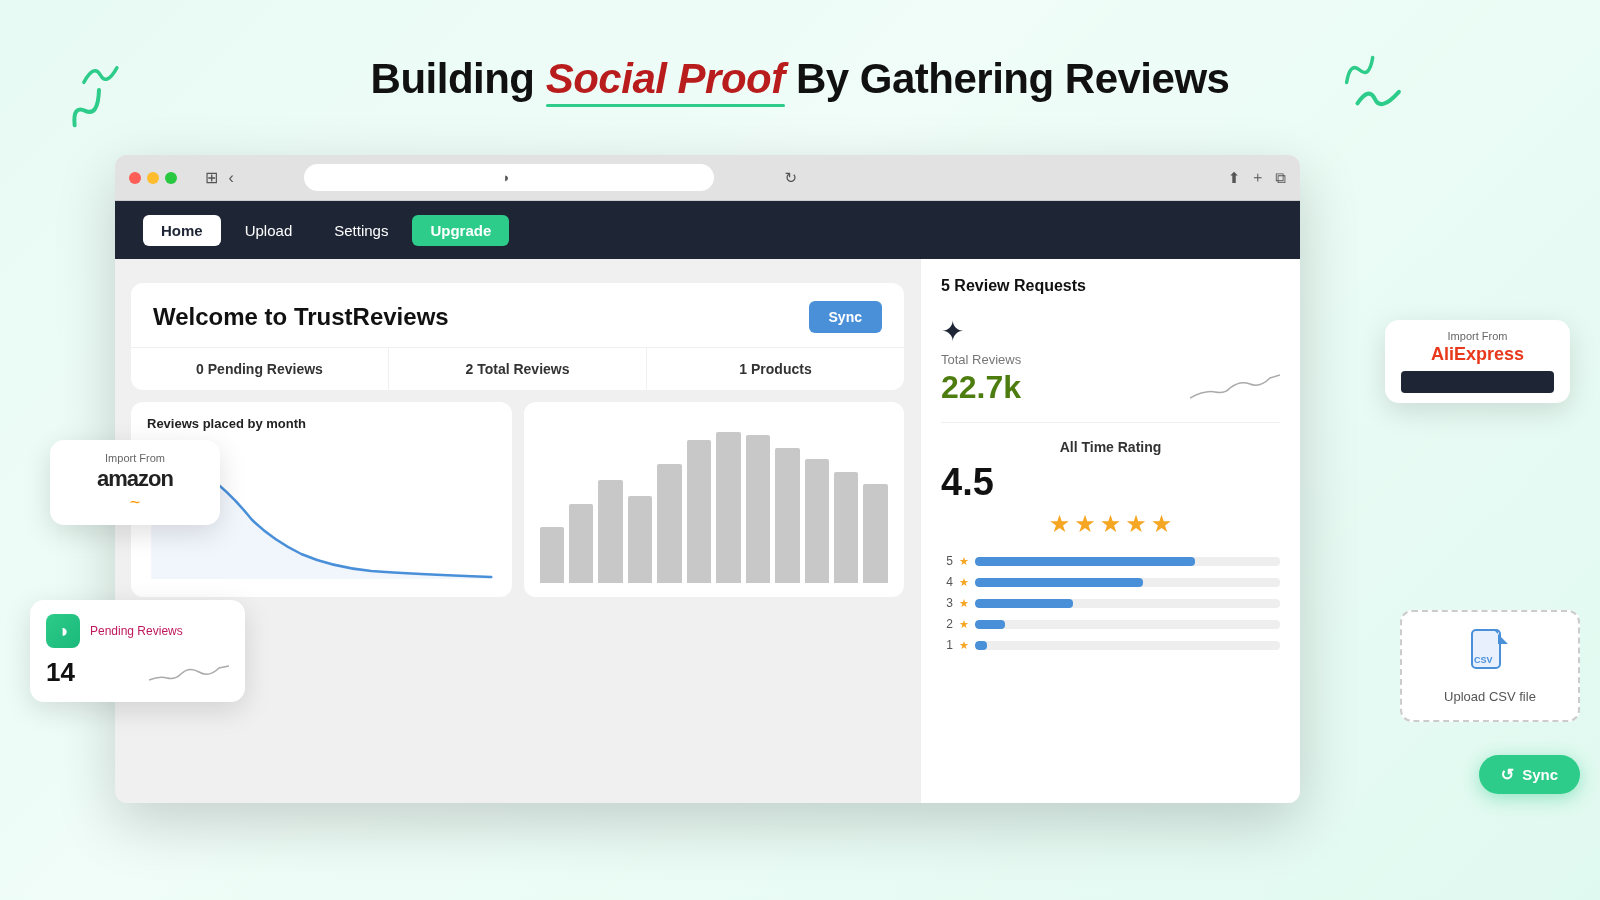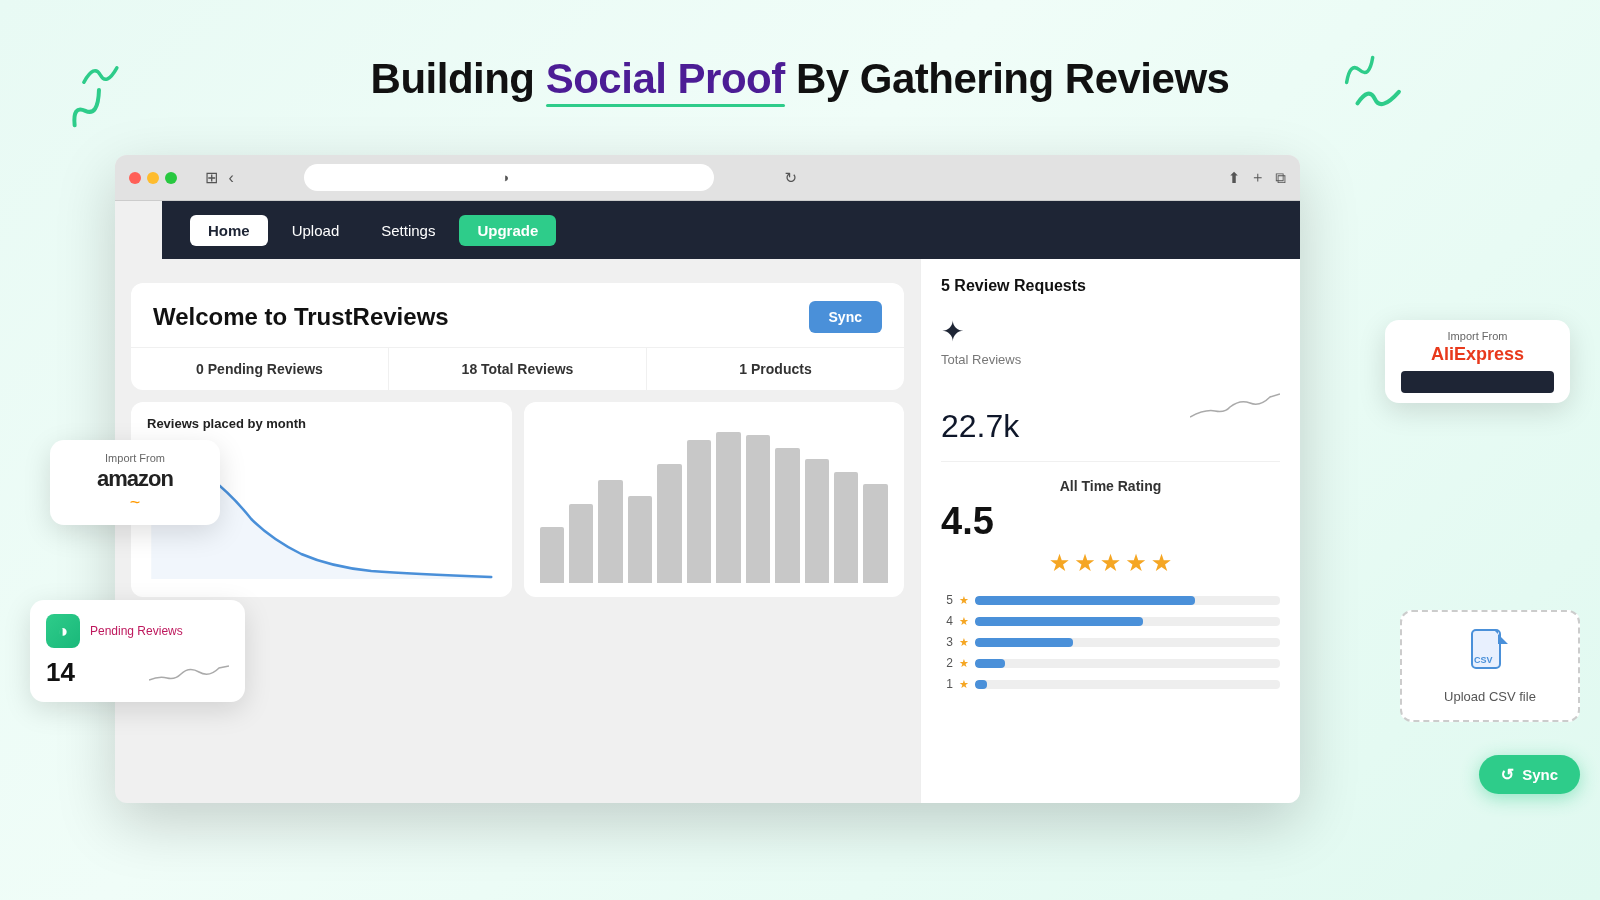--- a/index.html
+++ b/index.html
@@ -21,23 +21,24 @@
       text-align: center;
       padding-top: 55px;
       font-size: 42px;
       font-weight: 800;
       color: #111;
       letter-spacing: -0.5px;
       position: relative;
       z-index: 10;
     }
     .page-title .highlight {
-      color: #4c1d95;
+      color: #b91c1c;
       position: relative;
       display: inline-block;
+      font-style: italic;
     }
     .page-title .highlight::after {
       content: '';
       position: absolute;
       bottom: -4px;
       left: 0;
       right: 0;
       height: 3px;
       background: #2ecc8a;
       border-radius: 2px;
@@ -161,40 +162,40 @@
     <div style="flex:1;background:#fff;border-radius:20px;height:27px;display:flex;align-items:center;justify-content:center;font-size:13px;color:#555;margin:0 60px;">
       <span style="margin-right:8px;">◑</span>
     </div>
     <div style="color:#555;font-size:15px;">↻</div>
     <div style="flex:1;"></div>
     <div style="color:#555;font-size:15px;">⬆</div>
     <div style="color:#555;font-size:15px;">＋</div>
     <div style="color:#555;font-size:15px;">⧉</div>
   </div>
 
-  <div class="app-navbar" style="background:#1e2535;height:58px;display:flex;align-items:center;padding:0 28px;gap:6px;margin-left:47px;">
+  <div class="app-navbar" style="background:#1e2535;height:58px;display:flex;align-items:center;padding:0 28px;gap:6px;">
     <div class="nav-item active" style="padding:7px 18px;border-radius:6px;font-size:15px;font-weight:600;background:#fff;color:#1e2535;cursor:pointer;">Home</div>
     <div class="nav-item" style="padding:7px 18px;border-radius:6px;font-size:15px;font-weight:500;color:#fff;cursor:pointer;">Upload</div>
     <div class="nav-item" style="padding:7px 18px;border-radius:6px;font-size:15px;font-weight:500;color:#fff;cursor:pointer;">Settings</div>
     <div class="nav-item upgrade" style="padding:7px 18px;border-radius:6px;font-size:15px;font-weight:600;background:#2ecc8a;color:#fff;cursor:pointer;">Upgrade</div>
   </div>
 
   <div style="display:flex;height:544px;">
 
     <div style="flex:1;padding:24px 16px 16px 16px;overflow:hidden;">
 
       <div style="background:#fff;border-radius:12px;margin-bottom:12px;">
         <div style="display:flex;align-items:center;justify-content:space-between;padding:18px 22px 14px;">
           <span style="font-size:24px;font-weight:800;color:#111;">Welcome to TrustReviews</span>
           <button style="background:#4a90d9;color:#fff;border:none;border-radius:6px;padding:8px 20px;font-size:14px;font-weight:600;cursor:pointer;">Sync</button>
         </div>
 
         <div style="display:flex;border-top:1px solid #f0f0f0;">
           <div style="flex:1;text-align:center;padding:13px 0;font-size:14px;font-weight:600;color:#333;border-right:1px solid #f0f0f0;cursor:pointer;">0 Pending Reviews</div>
-          <div style="flex:1;text-align:center;padding:13px 0;font-size:14px;font-weight:600;color:#333;border-right:1px solid #f0f0f0;cursor:pointer;">18 Total Reviews</div>
+          <div style="flex:1;text-align:center;padding:13px 0;font-size:14px;font-weight:600;color:#333;border-right:1px solid #f0f0f0;cursor:pointer;">2 Total Reviews</div>
           <div style="flex:1;text-align:center;padding:13px 0;font-size:14px;font-weight:600;color:#333;cursor:pointer;">1 Products</div>
         </div>
       </div>
 
       <div style="display:flex;gap:12px;">
 
         <div style="background:#fff;border-radius:12px;padding:14px 16px;flex:1;height:195px;">
           <div style="font-size:13px;font-weight:700;color:#222;margin-bottom:8px;">Reviews placed by month</div>
           <svg width="100%" height="140" viewBox="0 0 340 140">
 
@@ -229,21 +230,21 @@
 
       <div style="font-size:16px;font-weight:700;color:#111;margin-bottom:4px;">5 Review Requests</div>
 
       <div style="display:flex;align-items:center;gap:10px;margin-top:20px;margin-bottom:4px;">
         <div style="font-size:28px;color:#1e2535;">
           ✦
         </div>
       </div>
       <div style="font-size:13px;color:#777;margin-bottom:2px;">Total Reviews</div>
       <div style="display:flex;align-items:center;justify-content:space-between;">
-        <div style="font-size:32px;font-weight:400;color:#0f172a;margin-top:39px;">22.7k</div>
+        <div style="font-size:32px;font-weight:700;color:#4d7c0f;">22.7k</div>
 
         <svg width="90" height="36" viewBox="0 0 90 36">
           <path d="M0 28 Q15 20 25 22 Q35 24 40 18 Q50 10 60 14 Q70 18 80 8 L90 5" stroke="#aaa" stroke-width="1.5" fill="none"></path>
         </svg>
       </div>
 
       <div style="height:1px;background:#f0f0f0;margin:16px 0;"></div>
 
       <div style="font-size:14px;font-weight:600;color:#333;text-align:center;">All Time Rating</div>
       <div style="font-size:38px;font-weight:800;color:#111;text-align:left;margin:6px 0;">4.5</div>

